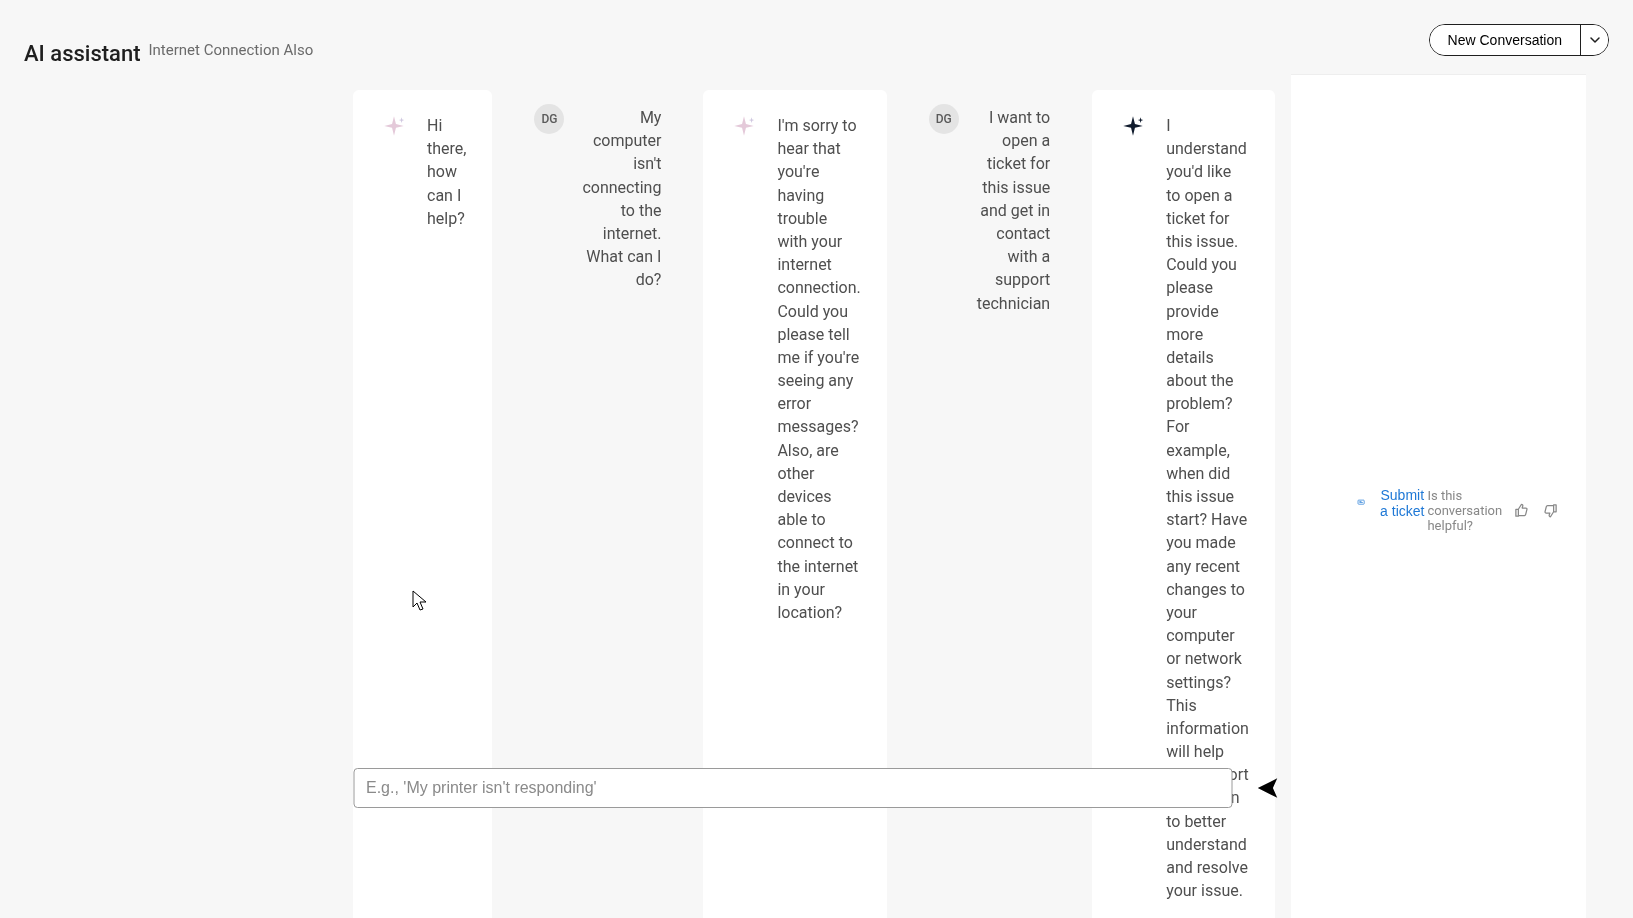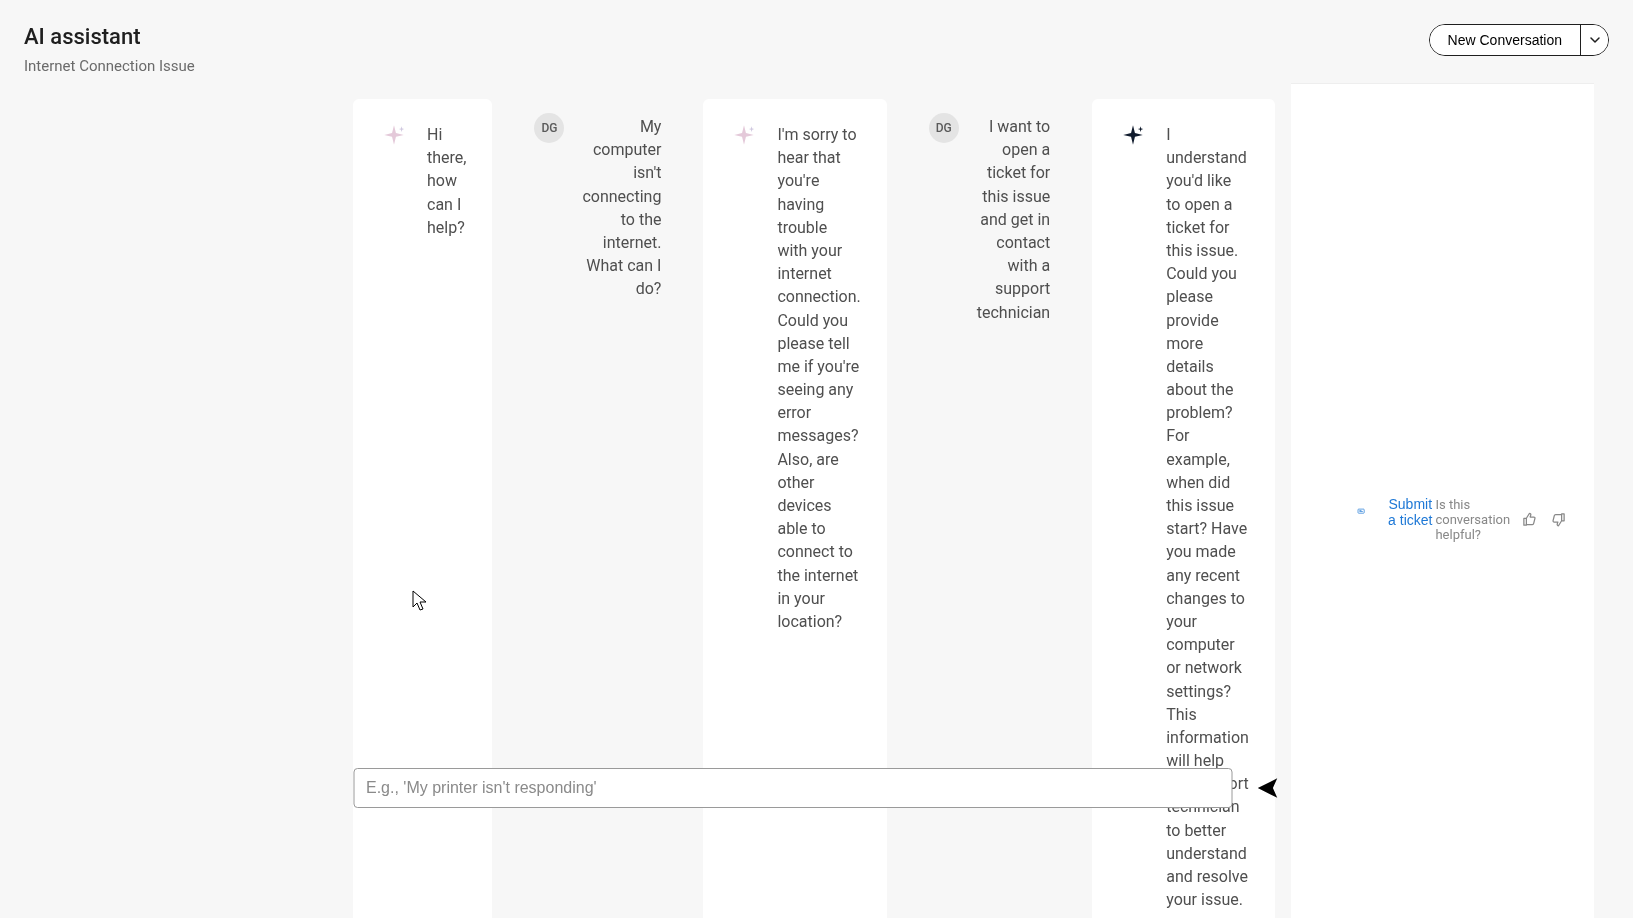--- a/index.html
+++ b/index.html
@@ -11,21 +11,21 @@
     color: #1f1f1f;
     overflow: hidden;
   }
 
   .header {
     display: flex;
     justify-content: space-between;
     align-items: flex-start;
     padding: 24px 24px 0 24px;
   }
-  .header-left { display: flex; flex-direction: column; gap: 8px; }
+  .header-left { display: flex; flex-direction: row; gap: 8px; margin-top: 17px; }
   .title { font-size: 22px; font-weight: 500; color: #1f1f1f; }
   .subtitle { font-size: 15px; color: #6b6b6b; font-weight: 400; }
 
   .new-convo-wrap {
     display: flex;
     align-items: stretch;
     border: 1px solid #1f1f1f;
     border-radius: 999px;
     overflow: hidden;
     height: 32px;
@@ -100,21 +100,21 @@
     border-radius: 0 0 6px 6px;
     padding: 10px 26px 10px 26px;
     display: flex;
     align-items: center;
     justify-content: space-between;
     margin-top: -16px; 
   }
   .submit-ticket {
     display: flex;
     align-items: center;
-    gap: 20px;
+    gap: 12px;
     color: #1e78d6;
     font-size: 14px;
     font-weight: 500;
     background: none;
     border: none;
     cursor: pointer;
     padding-left: 40px; 
   }
   .helpful-wrap {
     display: flex;
@@ -170,21 +170,21 @@
     top: 590px;
     pointer-events: none;
   }
 </style>
 </head>
 <body>
 
 <div class="header">
   <div class="header-left">
     <div class="title">AI assistant</div>
-    <div class="subtitle">Internet Connection Issue</div>
+    <div class="subtitle">Internet Connection Also</div>
   </div>
   <div class="new-convo-wrap">
     <button class="new-convo-btn">New Conversation</button>
     <button class="new-convo-chevron">
       <svg width="12" height="12" viewBox="0 0 12 12">
           <path d="M2 4 L6 8 L10 4" fill="none" stroke="#1f1f1f" stroke-width="1.5" stroke-linecap="round" stroke-linejoin="round"></path>
         </svg>
     </button>
   </div>
 </div>

